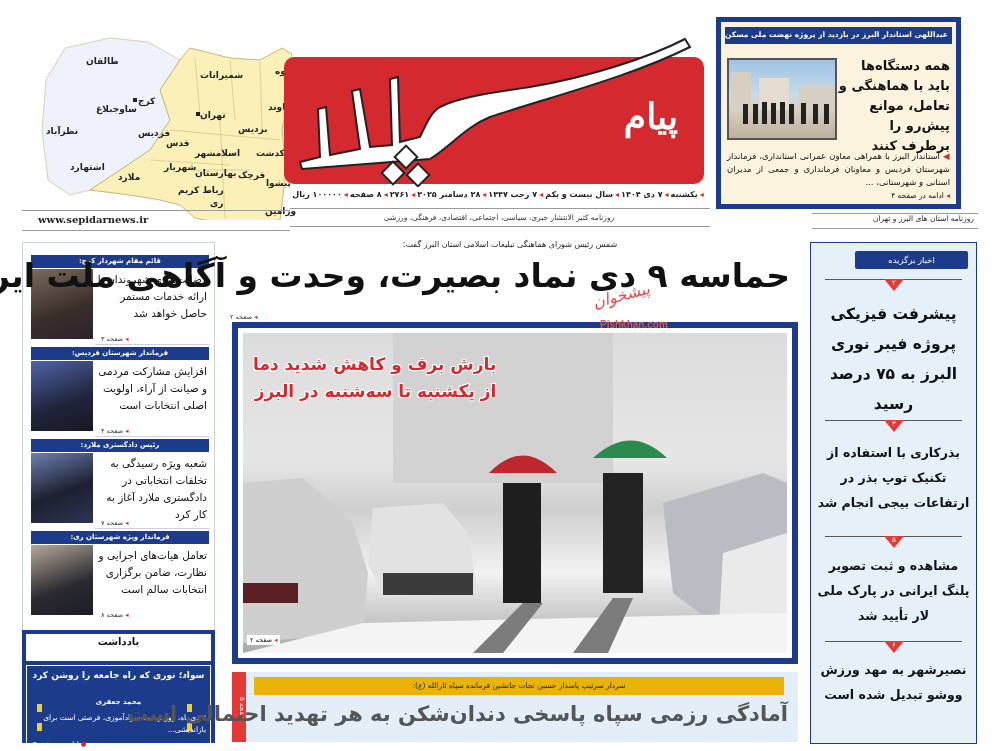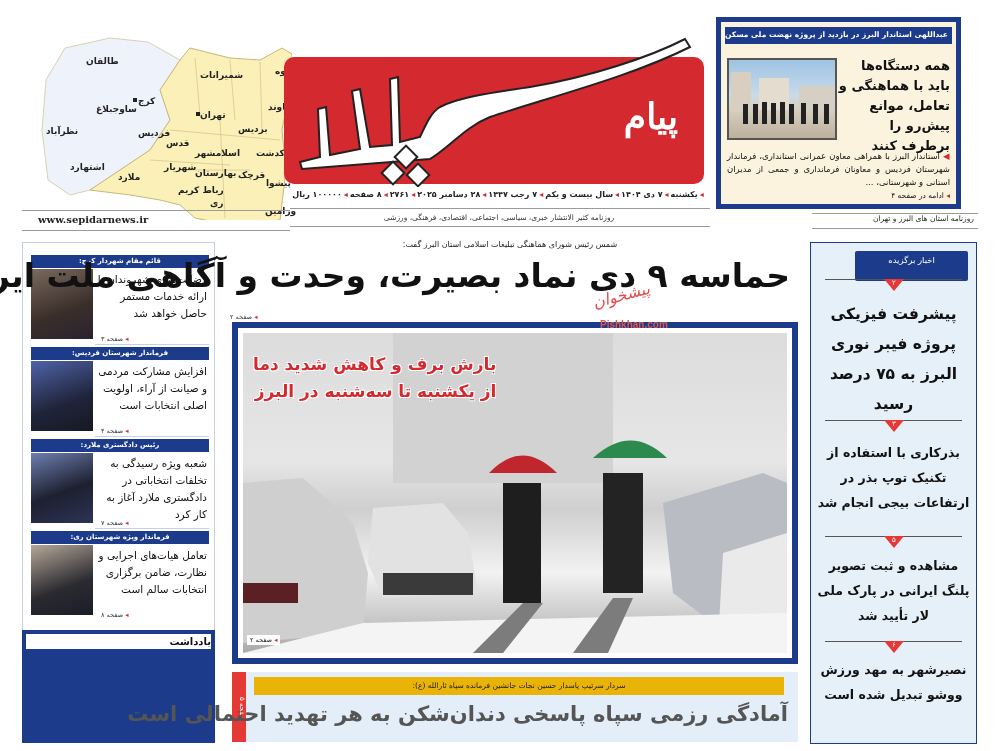--- a/index.html
+++ b/index.html
@@ -37,21 +37,21 @@
   #left-col { left: 22px; top: 242px; width: 193px; height: 402px; border: 1px solid #c8cfe0; background: #fff; }
   .lstory { position: absolute; left: 8px; width: 178px; height: 90px; }
   .lstory .kicker { height: 13px; background: #1d3b8b; color: #fff; font-size: 7px; font-weight: bold; text-align: center; direction: rtl; line-height: 13px; white-space: nowrap; overflow: hidden; }
   .lstory .photo { position: absolute; left: 0; top: 14px; width: 62px; height: 70px; background: linear-gradient(160deg, #7a6a5e, #3a2e2a 60%, #2a2230); }
   .lstory .head { position: absolute; right: 2px; top: 16px; width: 112px; font-size: 10.5px; line-height: 17px; direction: rtl; text-align: right; color: #111; }
   .lstory .page { position: absolute; left: 70px; bottom: 2px; font-size: 6.5px; direction: rtl; color: #333; }
   .lstory .rule-b { position: absolute; left: 64px; right: 0; bottom: 0; height: 1px; background: #c8cfe0; }
 
   
   #note { left: 22px; top: 630px; width: 193px; height: 113px; background: #1d3b8b; padding: 4px; }
-  #note-title { background: #fff; color: #111; font-size: 10px; font-weight: bold; direction: rtl; height: 15px; line-height: 15px; }
+  #note-title { background: #fff; color: #111; font-size: 10px; font-weight: bold; text-align: center; direction: rtl; height: 27px; line-height: 15px; }
   #note-body { border: 1px solid #fff; margin-top: 4px; height: 86px; position: relative; color: #fff; }
   #note-head { position: absolute; top: 3px; left: 0; right: 0; text-align: center; font-size: 9px; font-weight: bold; line-height: 13px; direction: rtl; }
   #note-author { position: absolute; top: 32px; left: 0; right: 0; text-align: center; font-size: 7px; font-weight: bold; direction: rtl; }
   .quote-mark { position: absolute; top: 31px; width: 13px; height: 8px; }
   .quote-mark i { display: inline-block; width: 5px; height: 8px; background: #f0d020; margin-right: 2px; }
   #note-text { position: absolute; top: 46px; right: 4px; left: 4px; font-size: 7.5px; line-height: 12px; direction: rtl; text-align: right; }
   #note-more { position: absolute; left: 6px; bottom: 2px; font-size: 6.5px; direction: rtl; }
 
   
   #lead-kicker { left: 230px; top: 240px; width: 560px; text-align: center; font-size: 8px; direction: rtl; color: #222; }
@@ -67,21 +67,21 @@
   #photo-page { position: absolute; left: 4px; bottom: 8px; background: #fff; font-size: 6.5px; padding: 1px 3px; direction: rtl; color: #111; }
 
   
   #bottom { left: 232px; top: 672px; width: 566px; height: 70px; background: #e3eef8; }
   #bottom-tab { position: absolute; left: 0; top: 0; width: 14px; height: 70px; background: #e53935; color: #fff; font-size: 7px; writing-mode: vertical-rl; text-align: center; padding-top: 4px; direction: rtl; }
   #bottom-kicker { position: absolute; left: 22px; right: 14px; top: 5px; height: 18px; background: #eab308; font-size: 7.5px; text-align: center; line-height: 18px; direction: rtl; color: #222; }
   #bottom-headline { position: absolute; left: 20px; right: 10px; top: 30px; text-align: center; font-size: 21px; font-weight: bold; color: #555; direction: rtl; white-space: nowrap; letter-spacing: -0.5px; }
 
   
   #right-col { left: 810px; top: 242px; width: 167px; height: 502px; background: #e6f0f9; border: 1px solid #1d3b8b; }
-  #right-title { position: absolute; left: 8px; right: 8px; top: 8px; height: 30px; background: #1d3b8b; color: #fff; font-size: 8.5px; text-align: center; line-height: 18px; direction: rtl; border-radius: 2px; margin-left: 36px; }
+  #right-title { position: absolute; left: 8px; right: 8px; top: 8px; height: 18px; background: #1d3b8b; color: #fff; font-size: 8.5px; text-align: center; line-height: 18px; direction: rtl; border-radius: 2px; margin-left: 36px; }
   .rdiv { position: absolute; left: 14px; right: 14px; height: 1px; background: #555; }
   .rnum { position: absolute; left: 73px; width: 20px; height: 12px; background: #e53935; clip-path: polygon(0 0, 100% 0, 50% 100%); color: #fff; font-size: 7px; text-align: center; line-height: 8px; }
   .rhead { position: absolute; left: 4px; right: 4px; text-align: center; font-weight: bold; direction: rtl; color: #111; }
 </style>
 </head>
 <body>
 
 <div id="map" class="abs">
   <svg width="262" height="200" viewBox="0 0 262 200">
     <path d="M35 28 L80 18 L118 22 L150 40 L130 70 L140 100 L120 130 L60 170 L40 175 L18 160 L12 110 L16 60 Z" fill="#eef3fb" stroke="#d8d2b0" stroke-width="1"></path>
@@ -191,20 +191,28 @@
   <div class="lstory" style="top:288px;">
     <div class="kicker">فرماندار ویژه شهرستان ری:</div>
     <div class="photo" style="background:linear-gradient(160deg,#b5a898,#2b2a30 60%,#1a1c28);"></div>
     <div class="head">تعامل هیات‌های اجرایی و نظارت، ضامن برگزاری انتخابات سالم است</div>
     <div class="page"><span class="red-tri">◂ </span><span>صفحه ۸</span></div>
   </div>
 </div>
 
 <div id="note" class="abs">
   <div id="note-title">یادداشت</div>
+  <div id="note-body">
+    <div id="note-head">سواد؛ نوری که راه جامعه را روشن کرد</div>
+    <div class="quote-mark" style="left:10px;"><i></i><i></i></div>
+    <div id="note-author">محمد جعفری</div>
+    <div class="quote-mark" style="right:10px;"><i></i><i></i></div>
+    <div id="note-text">۷ دی‌ماه، روز نهضت سوادآموزی، فرصتی است برای بازاندیشی...</div>
+    <div id="note-more"><span class="red-tri">● </span><span>ادامه در صفحه ۳</span></div>
+  </div>
 </div>
 
 <div id="lead-kicker" class="abs">شمس رئیس شورای هماهنگی تبلیغات اسلامی استان البرز گفت:</div>
 <div id="lead-headline" class="abs">حماسه ۹ دی نماد بصیرت، وحدت و آگاهی ملت ایران</div>
 <div id="lead-page" class="abs"><span class="red-tri">◂ </span><span>صفحه ۲</span></div>
 
 <div id="photo-frame" class="abs">
   <div id="photo-inner">
     <div id="snow-photo">
       <svg width="544" height="320" viewBox="0 0 544 320" style="position:absolute;left:0;top:0;">

